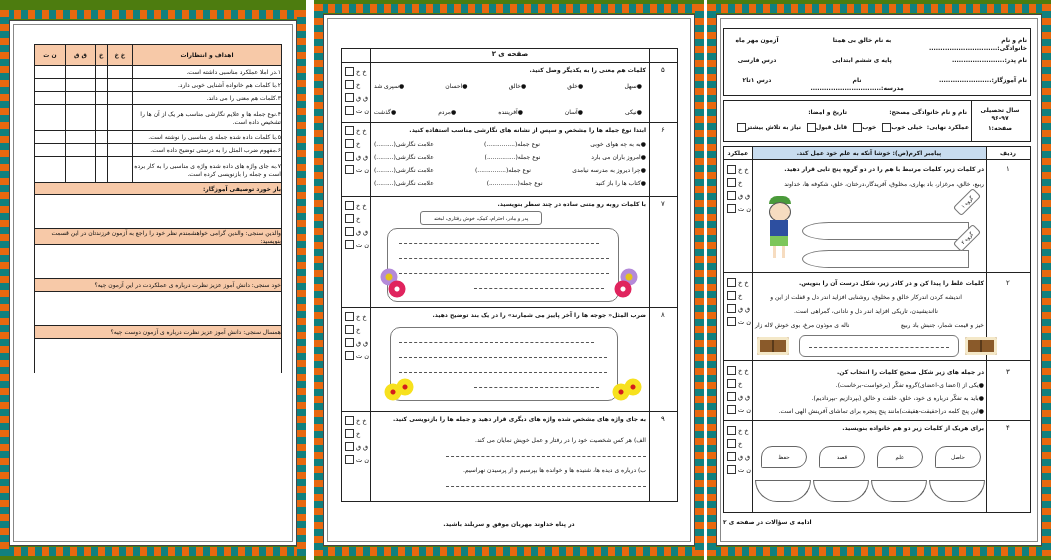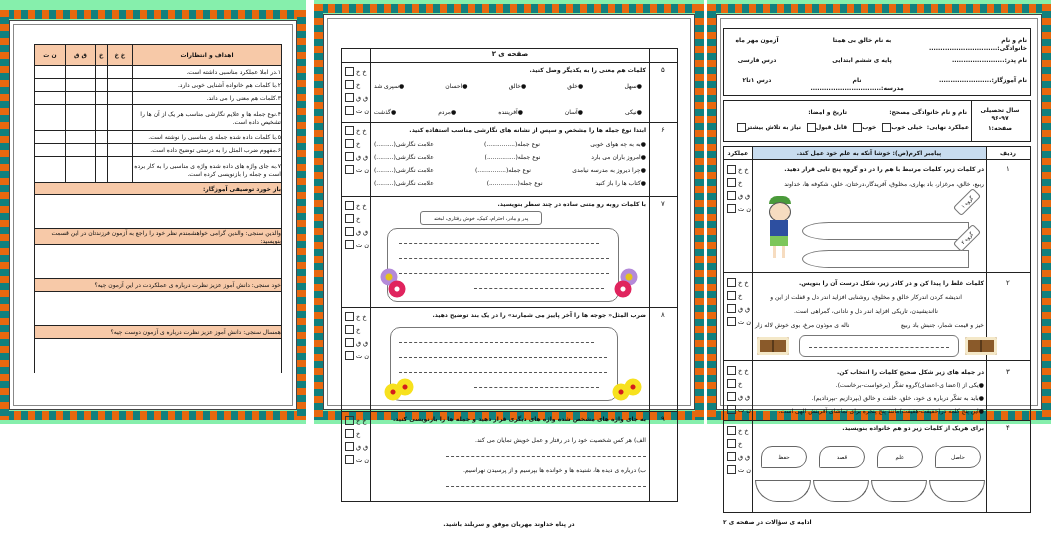--- a/index.html
+++ b/index.html
@@ -1,17 +1,17 @@
 <!DOCTYPE html>
 <html><head>
 <meta charset="utf-8">
 <style>
   html,body{margin:0;padding:0;background:#fff;}
   body{width:1051px;height:560px;position:relative;overflow:hidden;font-family:"DejaVu Sans",sans-serif;color:#111;}
-  .page{position:absolute;top:0;height:424px;box-sizing:border-box;background:#86efac;}
+  .page{position:absolute;top:0;height:560px;box-sizing:border-box;background:#4d7c0f;}
   .frame-v{position:absolute;top:0;bottom:0;width:9px;
     background:repeating-linear-gradient(180deg,#e8680f 0 7px,#11807e 7px 14px);}
   .frame-h{position:absolute;left:0;right:0;height:9px;
     background:repeating-linear-gradient(90deg,#e8680f 0 7px,#11807e 7px 14px);}
   .inner{position:absolute;top:9px;bottom:9px;left:9px;right:9px;background:#fff;border:1px solid #444;box-shadow:inset 0 0 0 3px #fff, inset 0 0 0 4px #888;}
   .abs{position:absolute;}
   .rtl{direction:rtl;text-align:right;}
   table{border-collapse:collapse;}
   td,th{border:1px solid #222;padding:0;}
   .t6{font-size:6px;line-height:1.25;}

